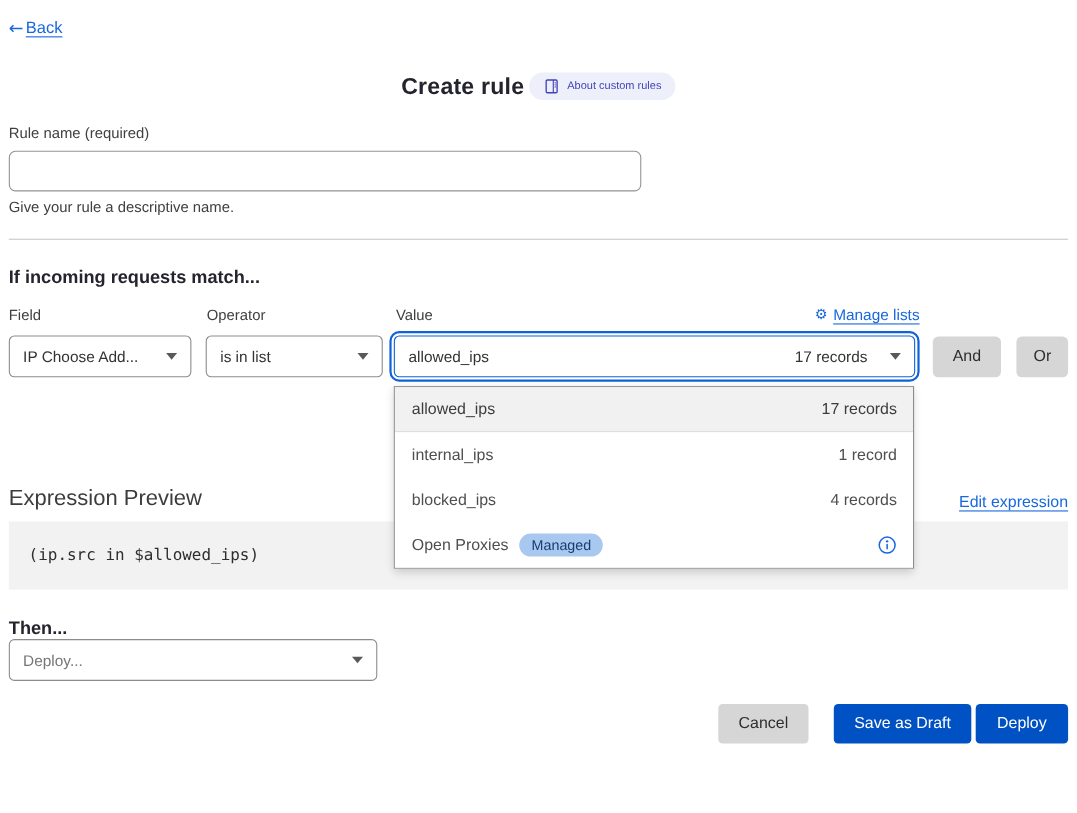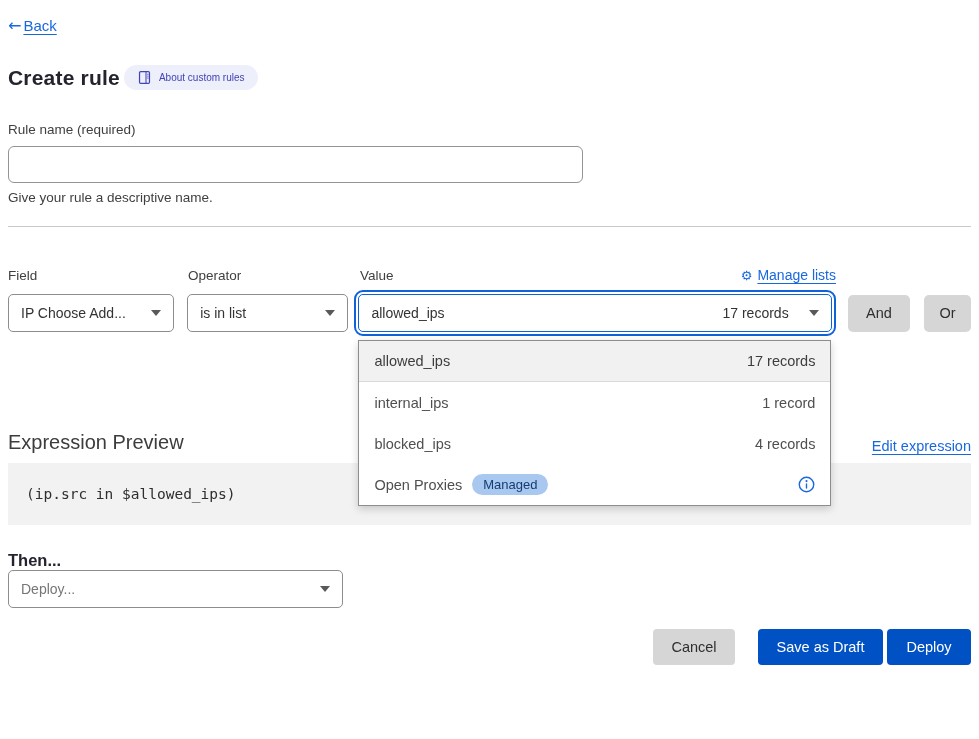--- a/index.html
+++ b/index.html
@@ -22,38 +22,38 @@
     font-family:"Liberation Sans", sans-serif;color:var(--text-body);}
   .container{padding:16px 8px 0 8px;position:relative;}
 
   
   .back-row{margin-bottom:30px;}
   .back-link{color:var(--link-blue);font-size:15px;text-decoration:none;display:inline-flex;align-items:center;cursor:pointer;}
   .back-arrow{font-family:"DejaVu Sans",sans-serif;font-size:16px;margin-right:2px;}
   .back-text{text-decoration:underline;text-underline-offset:3px;}
 
   
-  .title-row{display:flex;align-items:center;gap:4px;margin-bottom:32px;}
+  .title-row{display:flex;align-items:center;gap:4px;margin-bottom:22px;justify-content:center;}
   .page-title{font-size:21px;font-weight:bold;color:var(--text-dark);letter-spacing:.2px;}
   .about-badge{display:inline-flex;align-items:center;gap:7px;background:var(--badge-bg);
     color:var(--badge-fg);font-size:10px;padding:5px 13px;border-radius:13px;cursor:pointer;}
 
   
   .field-label{font-size:13.5px;color:var(--text-body);margin-bottom:9px;}
   .rule-name-input{width:575px;height:37px;border:1px solid #949494;border-radius:6px;
     padding:0 12px;font-size:14px;font-family:inherit;color:#333;outline:none;display:block;}
   .help-text{font-size:13.5px;color:var(--text-body);margin-top:7px;}
 
   .divider{border:none;border-top:1px solid #c9c9c9;margin-top:21px;}
 
   .section-heading{font-size:16.5px;font-weight:bold;color:var(--text-dark);}
   .match-heading{margin-top:25px;}
 
   
-  .cond-labels{display:flex;margin-top:40px;font-size:13.5px;color:var(--text-body);align-items:flex-end;}
+  .cond-labels{display:flex;margin-top:16px;font-size:13.5px;color:var(--text-body);align-items:flex-end;}
   .lbl-field{width:180px;}
   .lbl-operator{width:172px;}
   .lbl-value{width:476px;display:flex;justify-content:space-between;align-items:center;}
   .manage-link{color:var(--link-blue);font-size:14px;text-decoration:none;display:inline-flex;align-items:center;gap:5px;cursor:pointer;}
   .manage-text{text-decoration:underline;text-underline-offset:3px;}
   .gear{font-family:"DejaVu Sans",sans-serif;font-size:13px;color:var(--link-blue);}
 
   .cond-row{display:flex;align-items:center;margin-top:11px;}
   .select{height:38px;border:1px solid var(--border-gray);border-radius:5px;background:#fff;
     display:flex;align-items:center;justify-content:space-between;padding:0 12px;
@@ -133,20 +133,21 @@
   </div>
 
   <div>
     <div class="field-label">Rule name (required)</div>
     <input class="rule-name-input" type="text" value="" style="">
     <div class="help-text">Give your rule a descriptive name.</div>
   </div>
 
   <hr class="divider">
 
+  <h2 class="section-heading match-heading">If incoming requests match...</h2>
 
   <div class="cond-labels">
     <div class="lbl-field">Field</div>
     <div class="lbl-operator">Operator</div>
     <div class="lbl-value">
       <span>Value</span>
       <a class="manage-link">
         <span class="gear">⚙</span>
         <span class="manage-text">Manage lists</span>
       </a>

